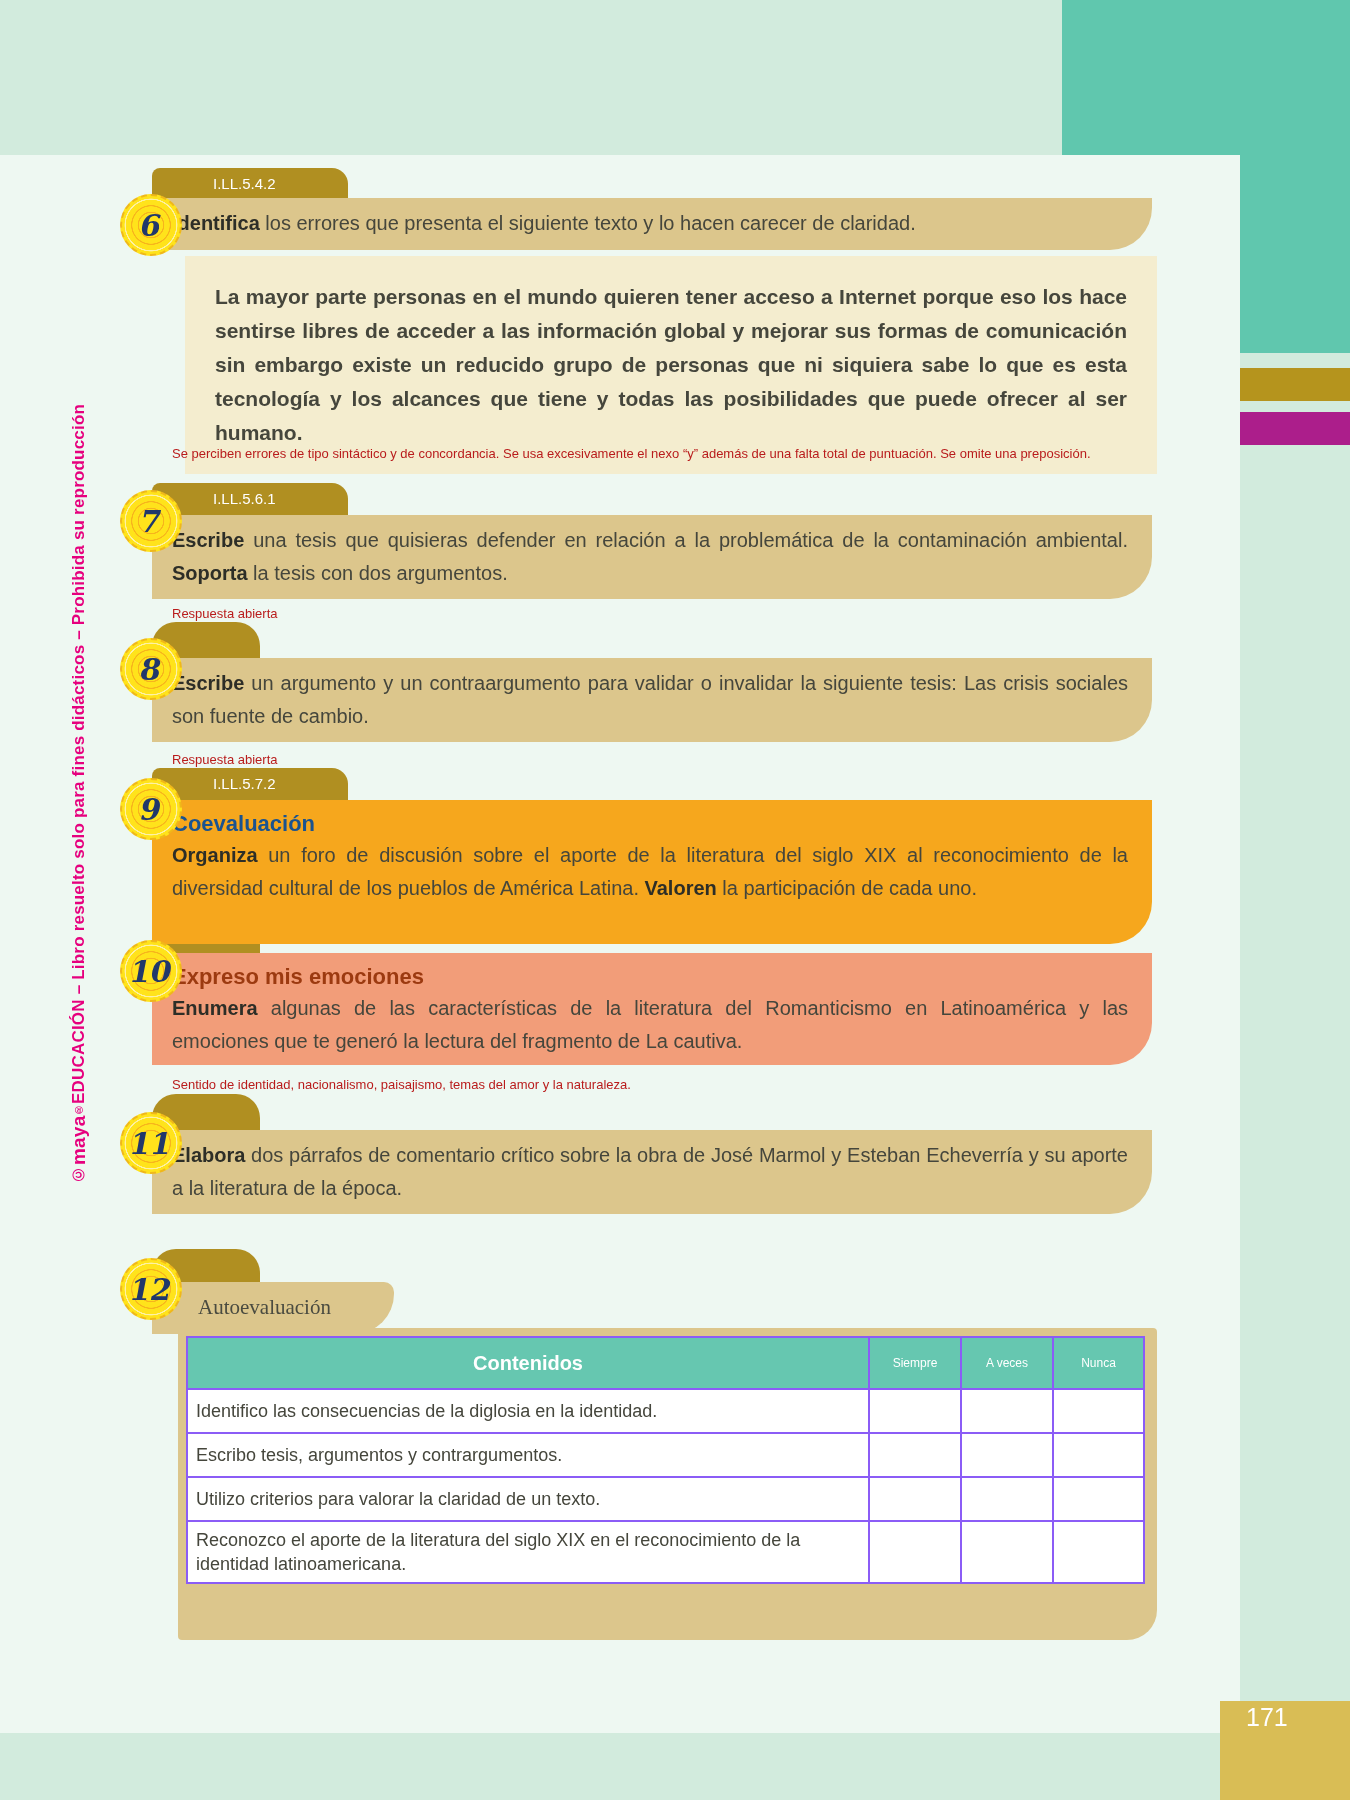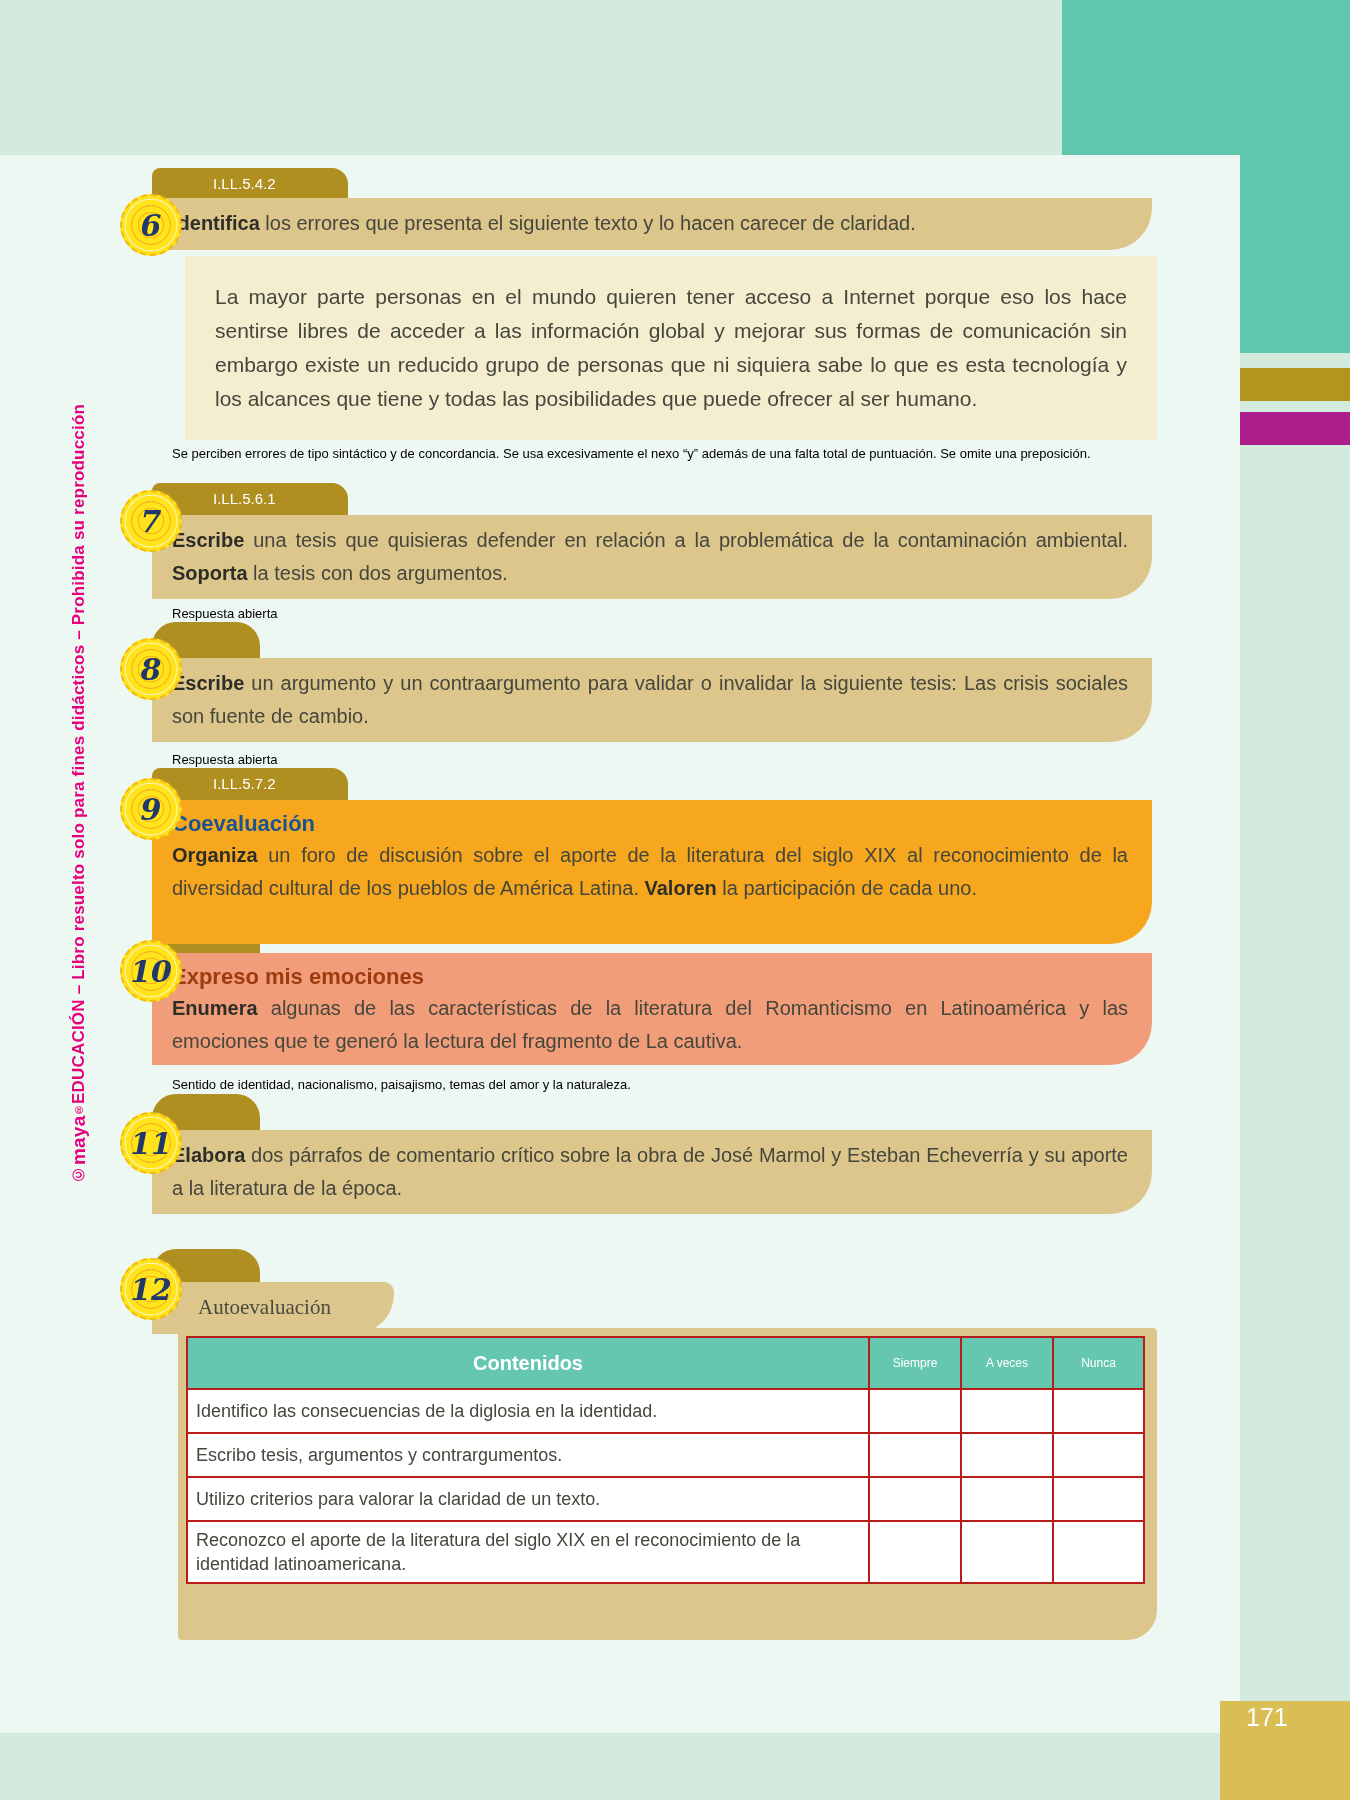--- a/index.html
+++ b/index.html
@@ -43,34 +43,34 @@
   .banner b{color:#2d2e27;}
   .banner.single{text-align:left;}
   .banner.orange{background:#f6a71d;}
   .banner.salmon{background:#f29d79;}
   .banner-title{font-weight:bold;font-size:22px;line-height:30px;text-align:left;}
   .banner-title.blue{color:#1a5390;}
   .banner-title.rust{color:#9c3a10;}
 
   .cream-box{position:absolute;left:185px;top:256px;width:972px;min-height:182px;box-sizing:border-box;
     background:#f4edcf;color:#45463c;font-size:21px;line-height:34px;text-align:justify;
-    padding:24px 30px;z-index:3;}
-
-  .pink-note{position:absolute;left:172px;color:#000000;font-size:13px;z-index:3;width:990px;}
+    padding:24px 30px;z-index:3;font-weight:bold;}
+
+  .pink-note{position:absolute;left:172px;color:#b91c1c;font-size:13px;z-index:3;width:990px;}
 
   
   .autoeval-tab{position:absolute;left:152px;top:1282px;width:242px;height:52px;background:#dcc68c;z-index:3;
     border-radius:0 10px 40px 0;color:#4a4b40;font-size:21px;line-height:50px;padding-left:46px;box-sizing:border-box;font-family:Liberation Serif, serif;}
 
   
   .tbl-wrap{position:absolute;left:178px;top:1328px;width:979px;height:312px;background:#dcc68c;
     border-radius:4px 4px 30px 4px;z-index:3;}
   table.autoeval{position:absolute;left:8px;top:8px;width:957px;border-collapse:collapse;table-layout:fixed;
     background:#fff;}
-  table.autoeval th,table.autoeval td{border:2px solid #b91c1c;box-sizing:border-box;}
+  table.autoeval th,table.autoeval td{border:2px solid #8b5cf6;box-sizing:border-box;}
   table.autoeval th{background:#66c7b0;color:#fff;font-weight:normal;font-size:12px;height:52px;}
   table.autoeval th.first{font-weight:bold;font-size:20px;}
   table.autoeval td{color:#45463c;font-size:18px;padding:2px 6px 2px 8px;height:44px;vertical-align:middle;line-height:24px;}
   table.autoeval tr.tall td{height:62px;}
 </style>
 </head>
 <body>
 
 <div id="canvas">
 

